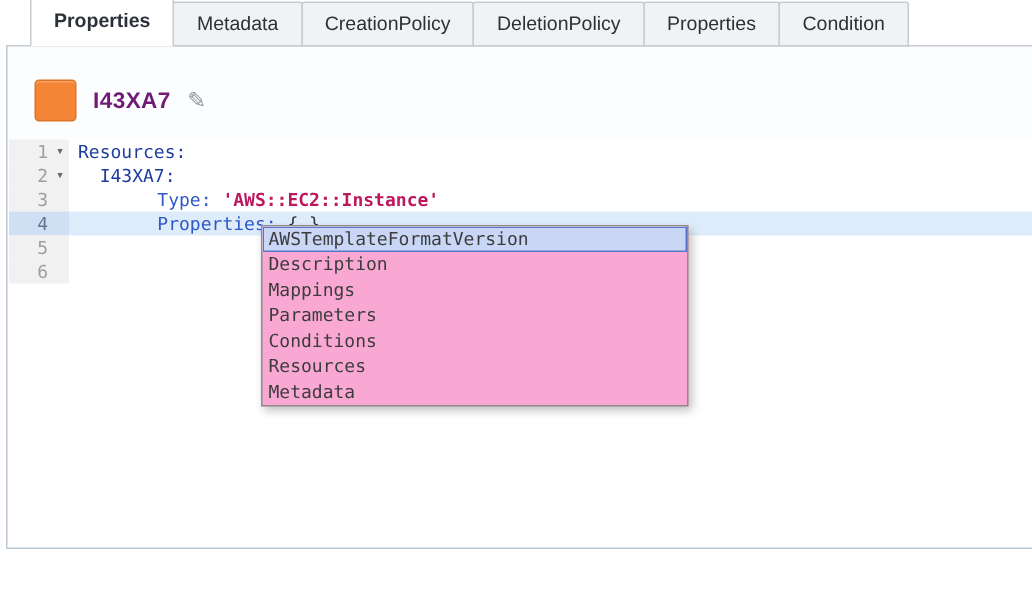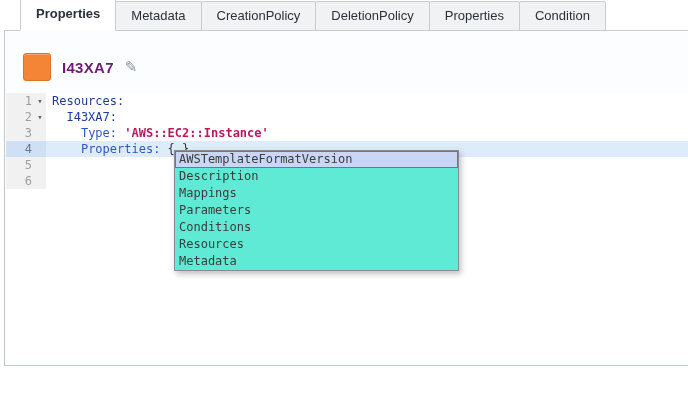--- a/index.html
+++ b/index.html
@@ -32,26 +32,26 @@
           font-family:"DejaVu Sans Mono","Liberation Mono",monospace;font-size:12px;}
   .cl{display:flex;height:16px;line-height:16px;}
   .gutter-cell{width:26px;flex:0 0 26px;text-align:right;color:#9aa0a6;
                background:#f1f1f1;padding-right:2px;}
   .fold-cell{width:12px;flex:0 0 12px;background:#f1f1f1;text-align:center;
              color:#5f6a74;font-size:9px;line-height:16px;cursor:pointer;}
   .code-cell{flex:1;padding-left:6px;white-space:pre;color:#333;}
   .cl.active .code-cell{background:#ddebfa;}
   .cl.active .gutter-cell,.cl.active .fold-cell{background:#cfe0f4;color:#64788f;}
   .tok-key{color:#1d3d9e;}
-  .tok-attr{color:#2d59c7;}
+  .tok-attr{color:#2d59c7;margin-left:24px;}
   .tok-str{color:#be185d;font-weight:bold;}
   .tok-plain{color:#333;}
 
   
-  .autocomplete{position:absolute;left:174px;top:150px;width:283px;background:#5eead4;
+  .autocomplete{position:absolute;left:174px;top:150px;width:283px;background:#f9a8d4;
                 border:1px solid #8c8c8c;box-shadow:2px 3px 6px rgba(0,0,0,.25);
                 z-index:20;font-family:"DejaVu Sans Mono","Liberation Mono",monospace;
                 font-size:12px;color:#3c3c3c;}
   .ac-item{height:17px;line-height:17px;padding-left:4px;cursor:pointer;white-space:nowrap;}
   .ac-item.selected{background:#c9d6f5;box-shadow:inset 0 0 0 1px #5b74c9;}
 
   
   .bottombar{position:absolute;left:0;right:0;top:366px;height:29px;background:#fafbfb;
              border-top:1px solid #d3d7db;border-bottom:1px solid #d3d7db;
              display:flex;align-items:stretch;}

